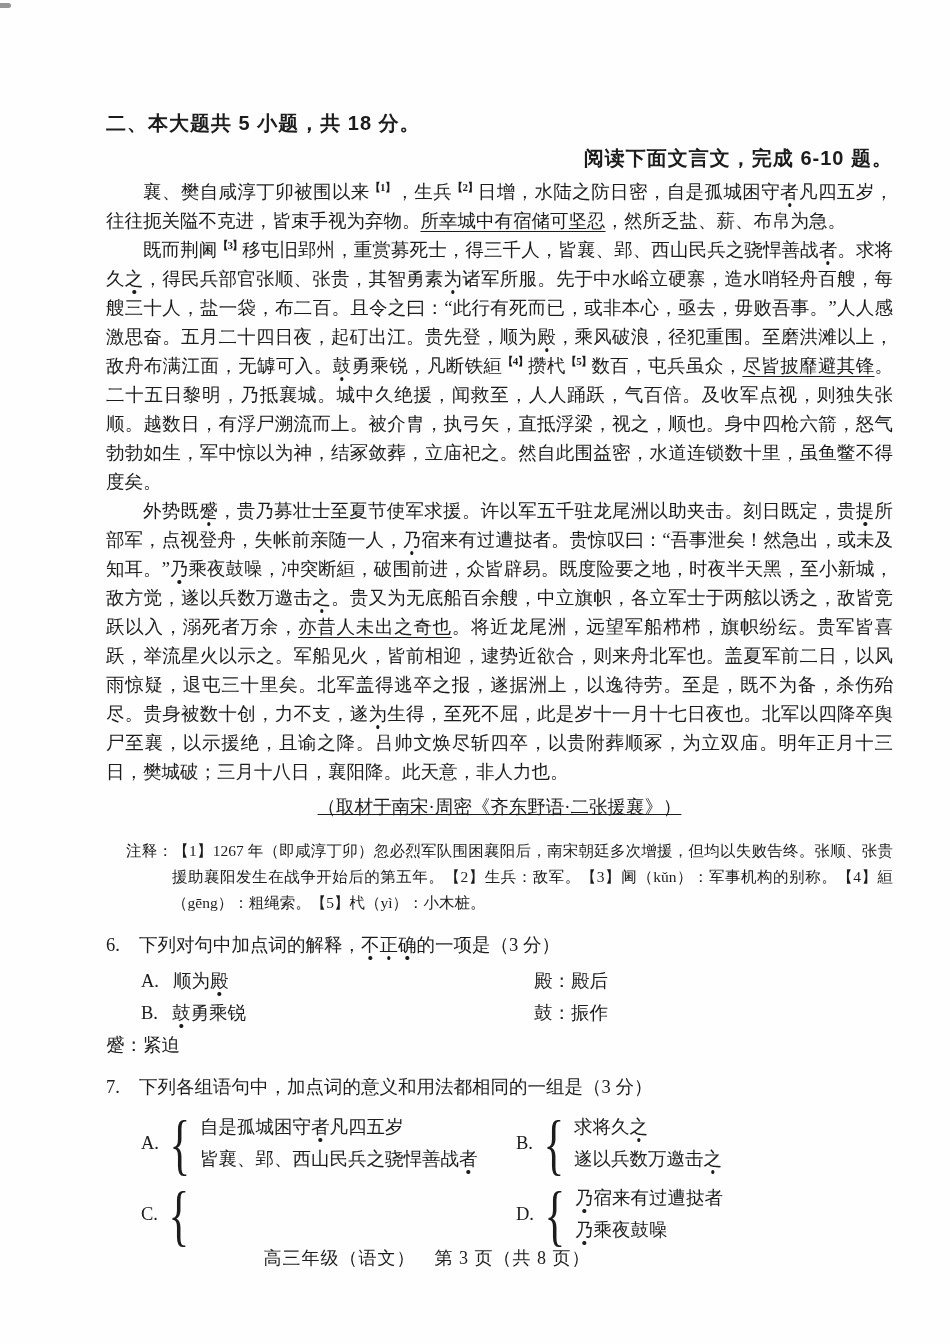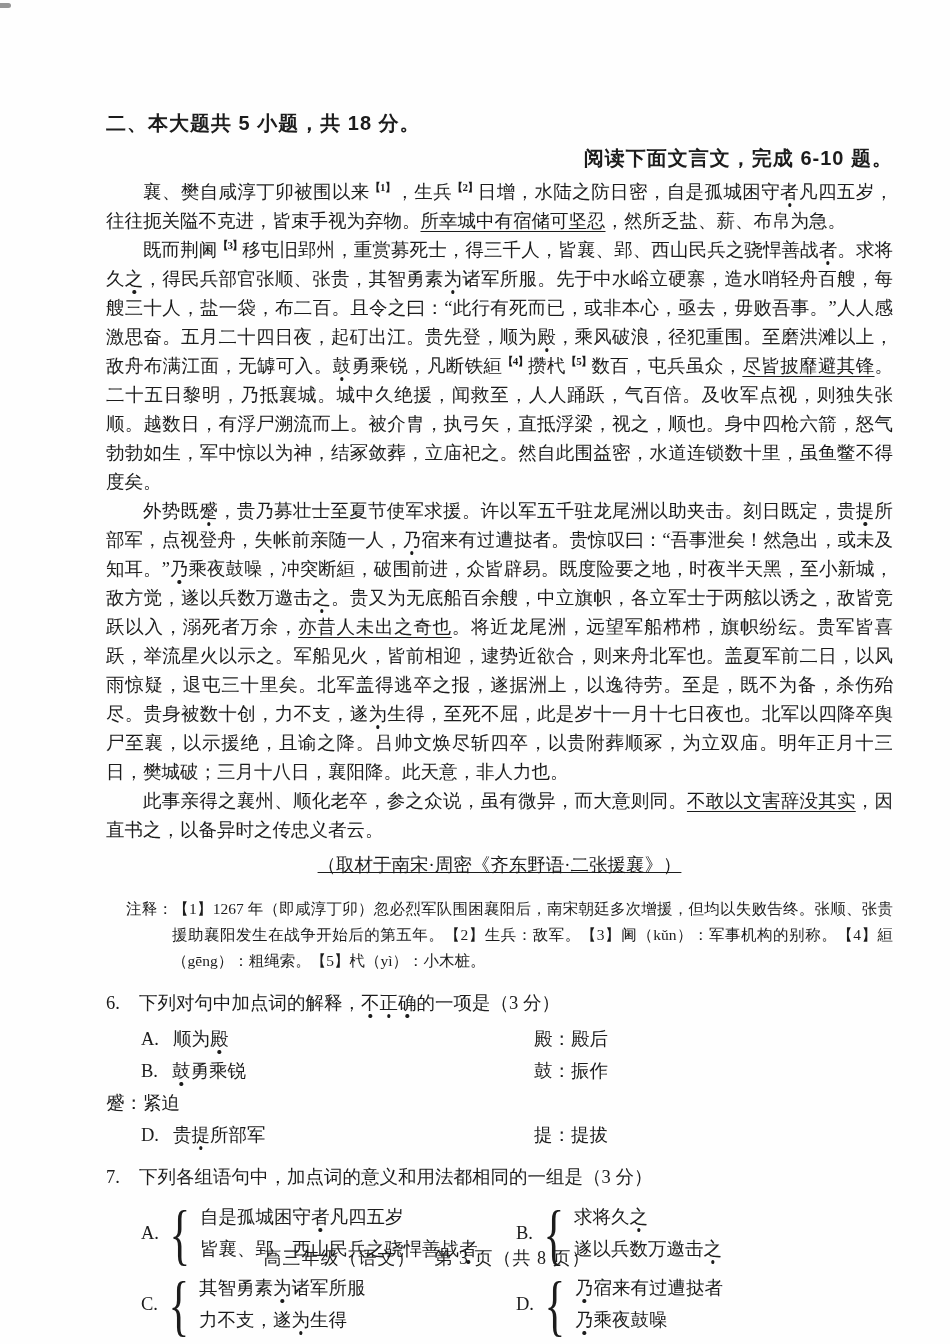--- a/index.html
+++ b/index.html
@@ -51,45 +51,40 @@
 
   <div class="content">
 
     <p class="hd">二、本大题共 5 小题，共 18 分。</p>
     <p class="hd indent">阅读下面文言文，完成 6-10 题。</p>
 
     <div>
       <p class="para">襄、樊自咸淳丁卯被围以来<sup class="fn">【1】</sup>，生兵<sup class="fn">【2】</sup>日增，水陆之防日密，自是孤城困守<span class="dc">者</span>凡四五岁，往往扼关隘不克进，皆束手视为弃物。<span class="u">所幸城中有宿储可坚忍</span>，然所乏盐、薪、布帛为急。</p>
       <p class="para">既而荆阃<sup class="fn">【3】</sup>移屯旧郢州，重赏募死士，得三千人，皆襄、郢、西山民兵之骁悍善战<span class="dc">者</span>。求将久<span class="dc">之</span>，得民兵部官张顺、张贵，其智勇素<span class="dc">为</span>诸军所服。先于中水峪立硬寨，造水哨轻舟百艘，每艘三十人，盐一袋，布二百。且令之曰：“此行有死而已，或非本心，亟去，毋败吾事。”人人感激思奋。五月二十四日夜，起矴出江。贵先登，顺为<span class="dc">殿</span>，乘风破浪，径犯重围。至磨洪滩以上，敌舟布满江面，无罅可入。<span class="dc">鼓</span>勇乘锐，凡断铁絙<sup class="fn">【4】</sup>攒杙<sup class="fn">【5】</sup>数百，屯兵虽众，<span class="u">尽皆披靡避其锋</span>。二十五日黎明，乃抵襄城。城中久绝援，闻救至，人人踊跃，气百倍。及收军点视，则独失张顺。越数日，有浮尸溯流而上。被介胄，执弓矢，直抵浮梁，视之，顺也。身中四枪六箭，怒气勃勃如生，军中惊以为神，结冢敛葬，立庙祀之。然自此围益密，水道连锁数十里，虽鱼鳖不得度矣。</p>
       <p class="para">外势既<span class="dc">蹙</span>，贵乃募壮士至夏节使军求援。许以军五千驻龙尾洲以助夹击。刻日既定，贵<span class="dc">提</span>所部军，点视登舟，失帐前亲随一人，<span class="dc">乃</span>宿来有过遭挞者。贵惊叹曰：“吾事泄矣！然急出，或未及知耳。”<span class="dc">乃</span>乘夜鼓噪，冲突断絙，破围前进，众皆辟易。既度险要之地，时夜半天黑，至小新城，敌方觉，遂以兵数万邀击<span class="dc">之</span>。贵又为无底船百余艘，中立旗帜，各立军士于两舷以诱之，敌皆竞跃以入，溺死者万余，<span class="u">亦昔人未出之奇也</span>。将近龙尾洲，远望军船栉栉，旗帜纷纭。贵军皆喜跃，举流星火以示之。军船见火，皆前相迎，逮势近欲合，则来舟北军也。盖夏军前二日，以风雨惊疑，退屯三十里矣。北军盖得逃卒之报，遂据洲上，以逸待劳。至是，既不为备，杀伤殆尽。贵身被数十创，力不支，遂<span class="dc">为</span>生得，至死不屈，此是岁十一月十七日夜也。北军以四降卒舆尸至襄，以示援绝，且谕之降。吕帅文焕尽斩四卒，以贵附葬顺冢，为立双庙。明年正月十三日，樊城破；三月十八日，襄阳降。此天意，非人力也。</p>
-      <p class="para">此事亲得之襄州、顺化老卒，参之众说，虽有微异，而大意则同。<span class="u">不敢以文害辞没其实</span>，因直书之，以备异时之传忠义者云。</p>
       <p class="attribution">（取材于南宋·周密《齐东野语·二张援襄》）</p>
       <p class="notes">注释：【1】1267 年（即咸淳丁卯）忽必烈军队围困襄阳后，南宋朝廷多次增援，但均以失败告终。张顺、张贵援助襄阳发生在战争开始后的第五年。【2】生兵：敌军。【3】阃（kǔn）：军事机构的别称。【4】絙（gēng）：粗绳索。【5】杙（yì）：小木桩。</p>
     </div>
 
     <div class="qblock">
       <p class="qstem">
         <span class="qnum">6.</span>
         <span>下列对句中加点词的解释，<span class="dc">不</span><span class="dc">正</span><span class="dc">确</span>的一项是（3 分）</span>
       </p>
       <div class="q6rows">
         <div class="q6row">
           <span class="q6opt"><span class="lbl">A.</span><span>顺为<span class="dc">殿</span></span></span>
           <span>殿：殿后</span>
         </div>
         <div class="q6row">
           <span class="q6opt"><span class="lbl">B.</span><span><span class="dc">鼓</span>勇乘锐</span></span>
           <span>鼓：振作</span>
         </div>
         <div class="q6row">
           <span>蹙：紧迫</span>
-        </div>
-        <div class="q6row">
-          <span class="q6opt"><span class="lbl">D.</span><span>贵<span class="dc">提</span>所部军</span></span>
-          <span>提：提拔</span>
         </div>
       </div>
     </div>
 
     <div class="qblock">
       <p class="qstem">
         <span class="qnum">7.</span>
         <span>下列各组语句中，加点词的意义和用法都相同的一组是（3 分）</span>
       </p>
       <div class="q7grid">
@@ -105,24 +100,20 @@
           <span class="q7lbl">B.</span>
           <span class="brace">{</span>
           <span class="q7lines">
             <span>求将久<span class="dc">之</span></span>
             <span>遂以兵数万邀击<span class="dc">之</span></span>
           </span>
         </div>
         <div class="q7opt">
           <span class="q7lbl">C.</span>
           <span class="brace">{</span>
-          <span class="q7lines">
-            <span>其智勇素<span class="dc">为</span>诸军所服</span>
-            <span>力不支，遂<span class="dc">为</span>生得</span>
-          </span>
         </div>
         <div class="q7opt">
           <span class="q7lbl">D.</span>
           <span class="brace">{</span>
           <span class="q7lines">
             <span><span class="dc">乃</span>宿来有过遭挞者</span>
             <span><span class="dc">乃</span>乘夜鼓噪</span>
           </span>
         </div>
       </div>

